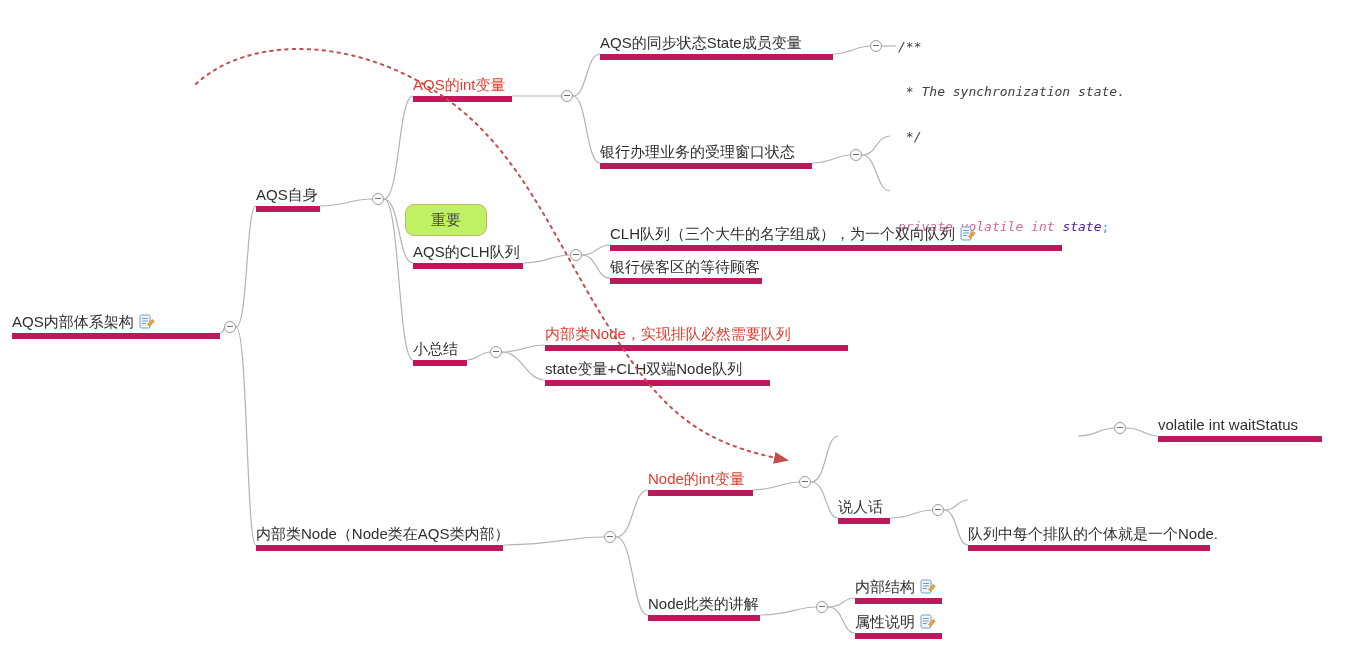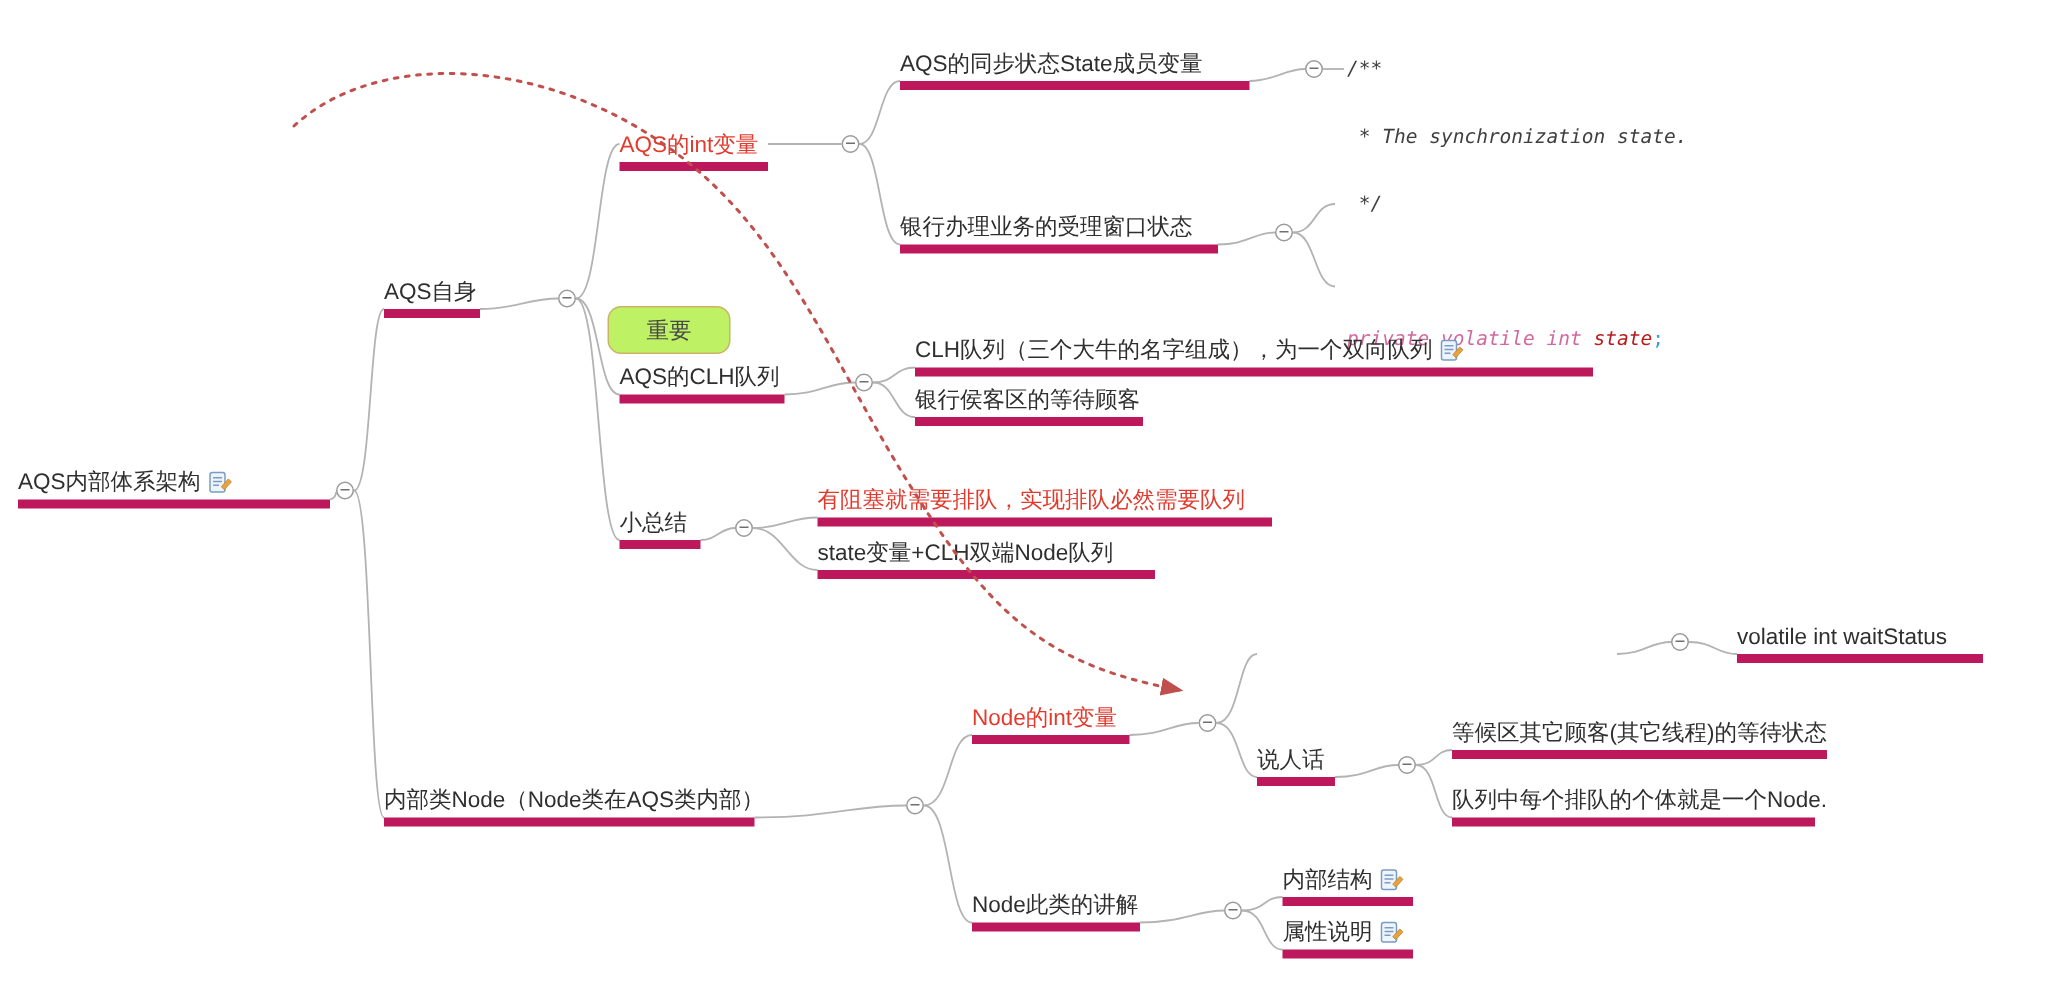--- a/index.html
+++ b/index.html
@@ -17,21 +17,21 @@
           border-radius:50%;background:#fff;box-sizing:border-box;}
   .toggle::after{content:"";position:absolute;left:2px;right:2px;top:4px;height:1.4px;background:#6f6f6f;}
   .callout{position:absolute;z-index:2;left:405px;top:204px;width:80px;height:30px;
            background:#bef264;border:1px solid #ccb266;border-radius:9px;
            display:flex;align-items:center;justify-content:center;
            font-size:15px;color:#4a4a4a;}
   .codeblock{position:absolute;z-index:1;left:898px;top:9px;
              font-family:"DejaVu Sans Mono","Liberation Mono",monospace;
              font-style:italic;font-size:13px;line-height:15px;color:#3f3f3f;white-space:pre;}
   .codeblock .kw{color:#d2699e;}
-  .codeblock .var{color:#b91c1c;text-align:center;}
+  .codeblock .var{color:#4c1d95;text-align:center;}
   .codeblock .punct{color:#3c9bd8;font-style:normal;}
 </style>
 </head>
 <body>
 
 <div class="stage">
 
   <svg class="lines" width="1368" height="664">
     <g stroke="#b3b3b3" stroke-width="1.2" fill="none">
       <path d="M 220,333 Q 224,332 224,328"></path>
@@ -94,21 +94,21 @@
     </span>
   </div>
 
   <div class="topic" style="left:256px;top:186px;width:64px">
     <span class="lbl">AQS自身</span>
   </div>
   <div class="topic" style="left:256px;top:525px;width:247px">
     <span class="lbl">内部类Node（Node类在AQS类内部）</span>
   </div>
 
-  <div class="topic red" style="left:413px;top:88px;width:99px">
+  <div class="topic red" style="left:413px;top:76px;width:99px">
     <span class="lbl">AQS的int变量</span>
   </div>
   <div class="topic" style="left:413px;top:243px;width:110px">
     <span class="lbl">AQS的CLH队列</span>
   </div>
   <div class="topic" style="left:413px;top:340px;width:54px">
     <span class="lbl">小总结</span>
   </div>
 
   <div class="callout">
@@ -140,41 +140,38 @@
           <line x1="3" y1="9.5" x2="7" y2="9.5" stroke="#7a9cc4"></line>
           <path d="M8.5 10.5 L13.2 5.3 L15.3 7.2 L10.6 12.4 Z" fill="#e8a33d" stroke="#b97c20" stroke-width="0.5"></path>
         </svg>
     </span>
   </div>
   <div class="topic" style="left:610px;top:258px;width:152px">
     <span class="lbl">银行侯客区的等待顾客</span>
   </div>
 
   <div class="topic red" style="left:545px;top:325px;width:303px">
-    <span class="lbl">有阻塞就需要排队，实现排队必然需要队列</span>
+    <span class="lbl">内部类Node，实现排队必然需要队列</span>
   </div>
   <div class="topic" style="left:545px;top:360px;width:225px">
     <span class="lbl">state变量+CLH双端Node队列</span>
   </div>
 
   <div class="topic red" style="left:648px;top:470px;width:105px">
     <span class="lbl">Node的int变量</span>
   </div>
   <div class="topic" style="left:648px;top:595px;width:112px">
     <span class="lbl">Node此类的讲解</span>
   </div>
 
   <div class="topic" style="left:1158px;top:416px;width:164px">
     <span class="lbl">volatile int waitStatus</span>
   </div>
   <div class="topic" style="left:838px;top:498px;width:52px">
     <span class="lbl">说人话</span>
-  </div>
-  <div class="topic" style="left:968px;top:480px;width:250px">
-    <span class="lbl">等候区其它顾客(其它线程)的等待状态</span>
   </div>
   <div class="topic" style="left:968px;top:525px;width:242px">
     <span class="lbl">队列中每个排队的个体就是一个Node.</span>
   </div>
 
   <div class="topic" style="left:855px;top:578px;width:87px">
     <span class="lbl">内部结构</span>
     <span class="note-icon">
       <svg width="16" height="16" viewBox="0 0 16 16">
           <rect x="1" y="1" width="10" height="13" rx="1.5" fill="#eef4fb" stroke="#7a9cc4"></rect>

